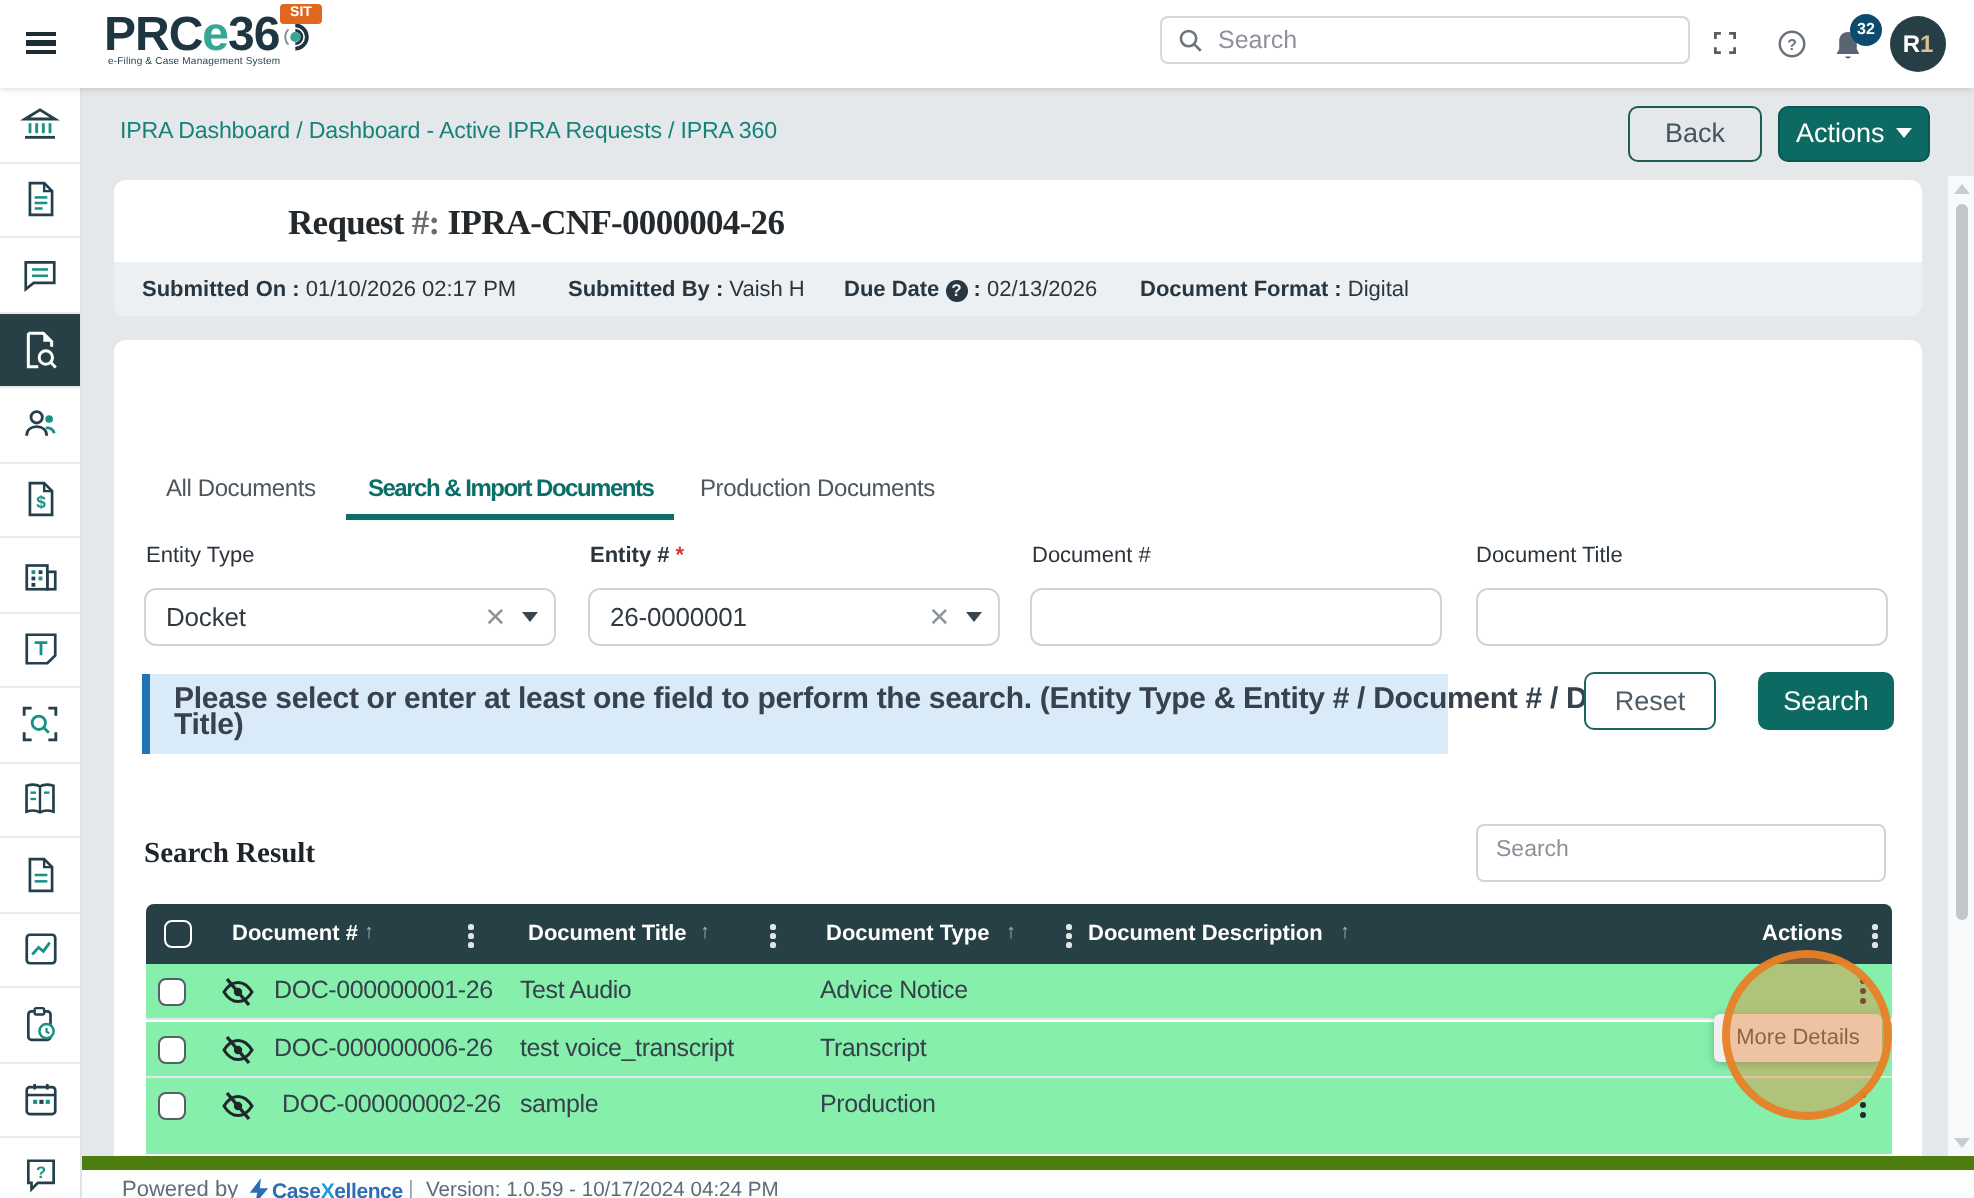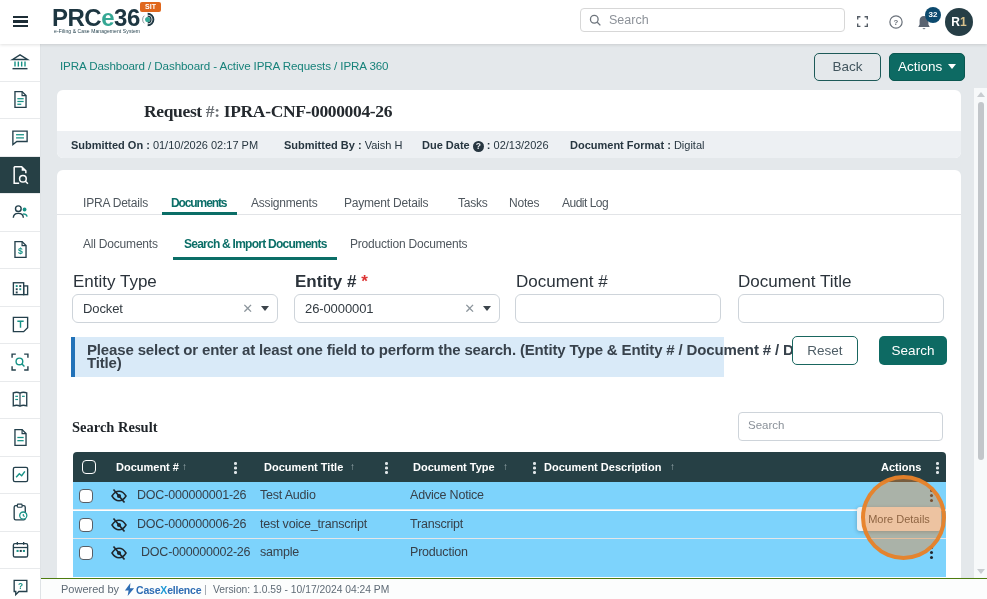--- a/index.html
+++ b/index.html
@@ -55,21 +55,21 @@
     line-height:23px; padding:0 9px; letter-spacing:-0.1px; }
   
   #card { position:absolute; left:16px; top:82px; width:904px; height:408px; background:#fff;
     border-radius:6px 6px 0 0; }
   .tabs1 { position:absolute; left:0; top:0; width:904px; height:45px; border-bottom:1px solid #e2e4e7; }
   .tabs1 span { position:absolute; top:26px; font-size:12px; letter-spacing:-0.2px; color:#4f575e; }
   .tabs2 span { position:absolute; top:67px; font-size:12px; letter-spacing:-0.2px; color:#4f575e; }
   .tab-active { color:#0b6e67 !important; font-weight:bold; }
   .underline { position:absolute; height:3px; background:#0b6e67; }
   
-  .flabel { position:absolute; top:102px; font-size:17px; color:#2b333b; }
+  .flabel { position:absolute; top:102px; font-size:11px; color:#2b333b; }
   .ffield { position:absolute; top:124px; width:206px; height:29px; border:1px solid #ced4da;
     border-radius:6px; background:#fff; font-size:13px; letter-spacing:-0.1px; color:#323a41; line-height:27px; }
   .ffield .val { position:absolute; left:10px; }
   .ffield .x { position:absolute; right:24px; top:0; color:#8c959c; font-size:13px; }
   .ffield .car { position:absolute; right:8px; top:11px; width:0; height:0;
     border-left:4.5px solid transparent; border-right:4.5px solid transparent; border-top:5px solid #3c444b; }
   #alert { position:absolute; left:14px; top:167px; width:653px; height:40px; background:#d9eaf8;
     border-left:4px solid #2272b8; padding:6px 0 0 12px; font-size:15px; font-weight:bold;
     letter-spacing:-0.15px; color:#38424c; line-height:13px; white-space:nowrap; }
   #btnreset { position:absolute; left:735px; top:166px; width:66px; height:29px; border:1px solid #19665f;
@@ -78,42 +78,42 @@
     border-radius:5px; color:#fff; font-size:13.5px; text-align:center; line-height:29px; }
   #sres { position:absolute; left:15px; top:249px; font-family:"Liberation Serif", serif;
     font-weight:bold; font-size:14.5px; color:#1f2429; }
   #tfilter { position:absolute; left:681px; top:242px; width:205px; height:29px; border:1px solid #ced4da;
     border-radius:4px; font-size:11.5px; color:#8a9199; padding:6px 0 0 9px; }
   
   #tbl { position:absolute; left:16px; top:282px; width:873px; height:126px; }
   #thead { position:absolute; left:0; top:0; width:873px; height:30px; background:#264045;
     border-radius:4px 4px 0 0; color:#fff; font-size:11px; font-weight:bold; }
   .trow { position:absolute; left:0; width:873px; height:28px; border-bottom:1px solid #e4e6e9;
-    font-size:12.5px; letter-spacing:-0.2px; color:#37414b; background:#7dd3fc; }
+    font-size:12.5px; letter-spacing:-0.2px; color:#37414b; background:#86efac; }
   .cb { position:absolute; width:14px; height:14px; border:1.6px solid #565e66; border-radius:4px; background:#fff;}
   .hsort { position:absolute; color:#9fb0b4; font-size:10px; font-weight:normal; }
   .hdots { position:absolute; width:2.6px; height:2.6px; border-radius:50%; background:#dfe5e7;
     box-shadow:0 4.5px 0 #dfe5e7, 0 9px 0 #dfe5e7; }
   .rdot { position:absolute; width:3px; height:3px; border-radius:50%; background:#23292f;
     box-shadow:0 5px 0 #23292f, 0 10px 0 #23292f; }
   
   
   #tooltip { position:absolute; left:816px; top:419px; width:84px; height:24px; background:#f0f0f0;
     border-radius:3px; box-shadow:0 1px 4px rgba(0,0,0,.25); font-size:11px; color:#4b4b4b;
     text-align:center; line-height:24px; z-index:40; }
   #spot { position:absolute; left:820px; top:387px; width:85px; height:85px; border-radius:50%;
     border:4px solid rgba(231,129,40,.95); background:rgba(233,133,52,.42); z-index:41; }
   
   #sbar { position:absolute; left:974px; top:88px; width:13px; height:490px; background:#f7f9fa; z-index:15;}
   #sthumb { position:absolute; left:4px; top:14px; width:6px; height:358px; background:#c2c6ca; border-radius:3px;}
   #sarrow { position:absolute; left:3px; top:4px; width:0; height:0; border-left:4px solid transparent;
     border-right:4px solid transparent; border-bottom:5px solid #c8ccd0; }
   
   #footer { position:absolute; left:41px; top:578px; width:946px; height:21px; background:#fcfdfd;
-    border-top:1px solid #4d7c0f; z-index:25; font-size:11px; color:#5f6b76; }
+    border-top:7px solid #4d7c0f; z-index:25; font-size:11px; color:#5f6b76; }
 </style>
 </head>
 <body>
 
 <div id="topbar">
   <div id="burger">
       <div></div>
       <div></div>
       <div></div>
     </div>
@@ -284,30 +284,20 @@
       <span style="position:absolute; left:14px; top:8px;"><b>Submitted On :</b> 01/10/2026 02:17 PM</span>
       <span style="position:absolute; left:227px; top:8px;"><b>Submitted By :</b> Vaish H</span>
       <span style="position:absolute; left:365px; top:8px;"><b>Due Date <span style="display:inline-block;width:11px;height:11px;border-radius:50%;background:#273640;color:#edf0f3;font-size:8.5px;line-height:11px;text-align:center;font-weight:bold;">?</span> :</b> 02/13/2026</span>
       <span style="position:absolute; left:513px; top:8px;"><b>Document Format :</b> Digital</span>
     </div>
     <div id="reqtitle">Request <span style="color:#6a6f74;">#:</span> IPRA-CNF-0000004-26</div>
   </div>
 
   <div id="card">
 
-    <div class="tabs1">
-      <span style="left:26px;">IPRA Details</span>
-      <span class="tab-active" style="left:114px; letter-spacing:-1.1px;">Documents</span>
-      <span style="left:194px;">Assignments</span>
-      <span style="left:287px;">Payment Details</span>
-      <span style="left:401px;">Tasks</span>
-      <span style="left:452px;">Notes</span>
-      <span style="left:505px; letter-spacing:-0.5px;">Audit Log</span>
-      <div class="underline" style="left:105px; top:42px; width:75px;"></div>
-    </div>
 
     <div class="tabs2">
       <span style="left:26px;">All Documents</span>
       <span class="tab-active" style="left:127px; letter-spacing:-0.75px;">Search &amp; Import Documents</span>
       <span style="left:293px;">Production Documents</span>
       <div class="underline" style="left:116px; top:87px; width:164px;"></div>
     </div>
 
     <span class="flabel" style="left:16px;">Entity Type</span>
     <span class="flabel" style="left:238px;font-weight:bold;">Entity # <span style="color:#d33;">*</span></span>

